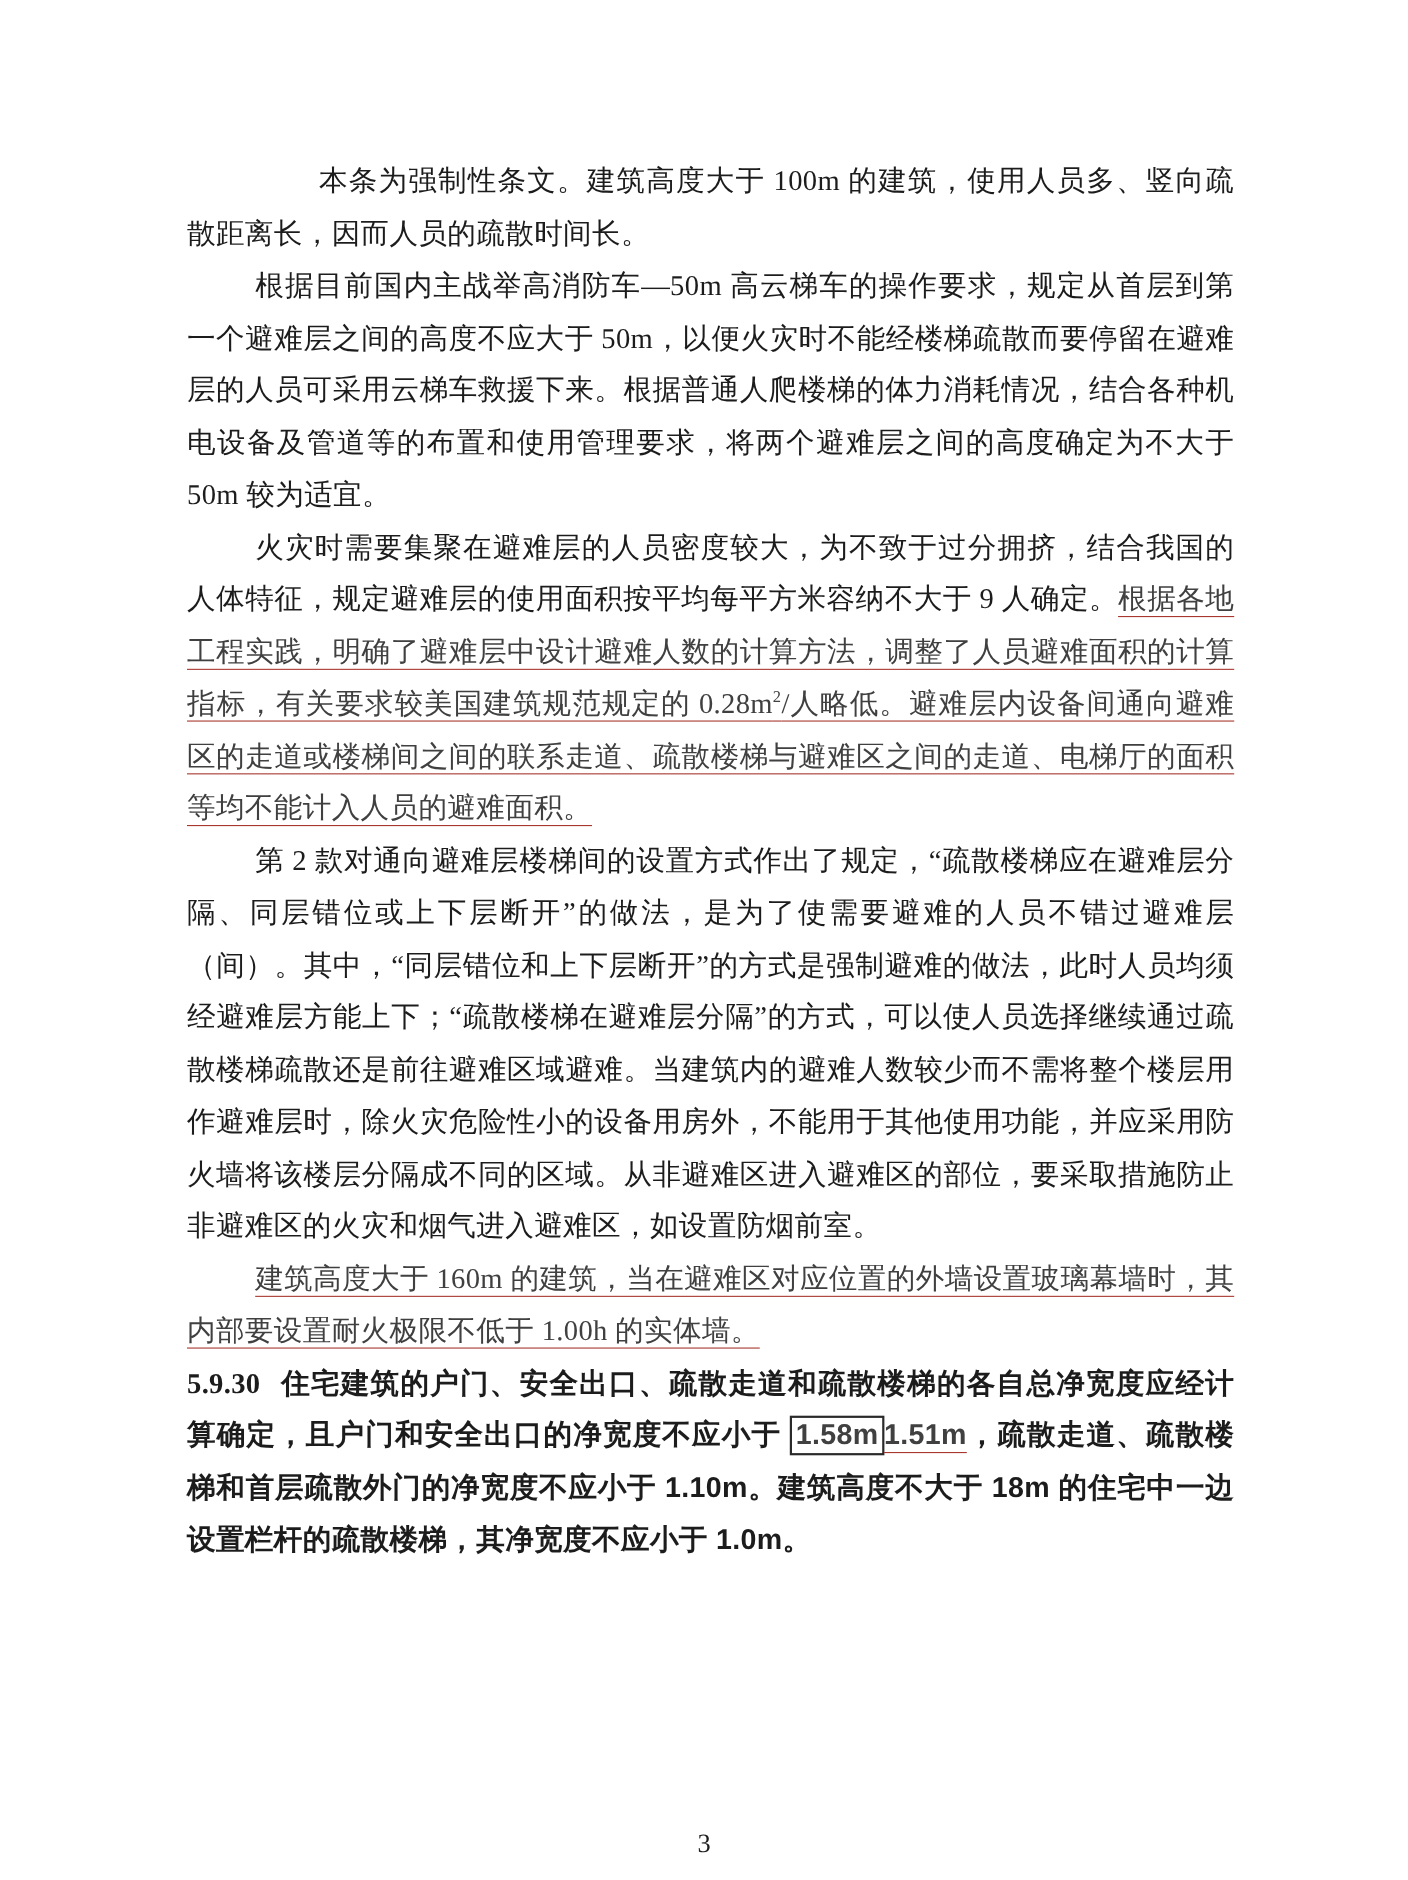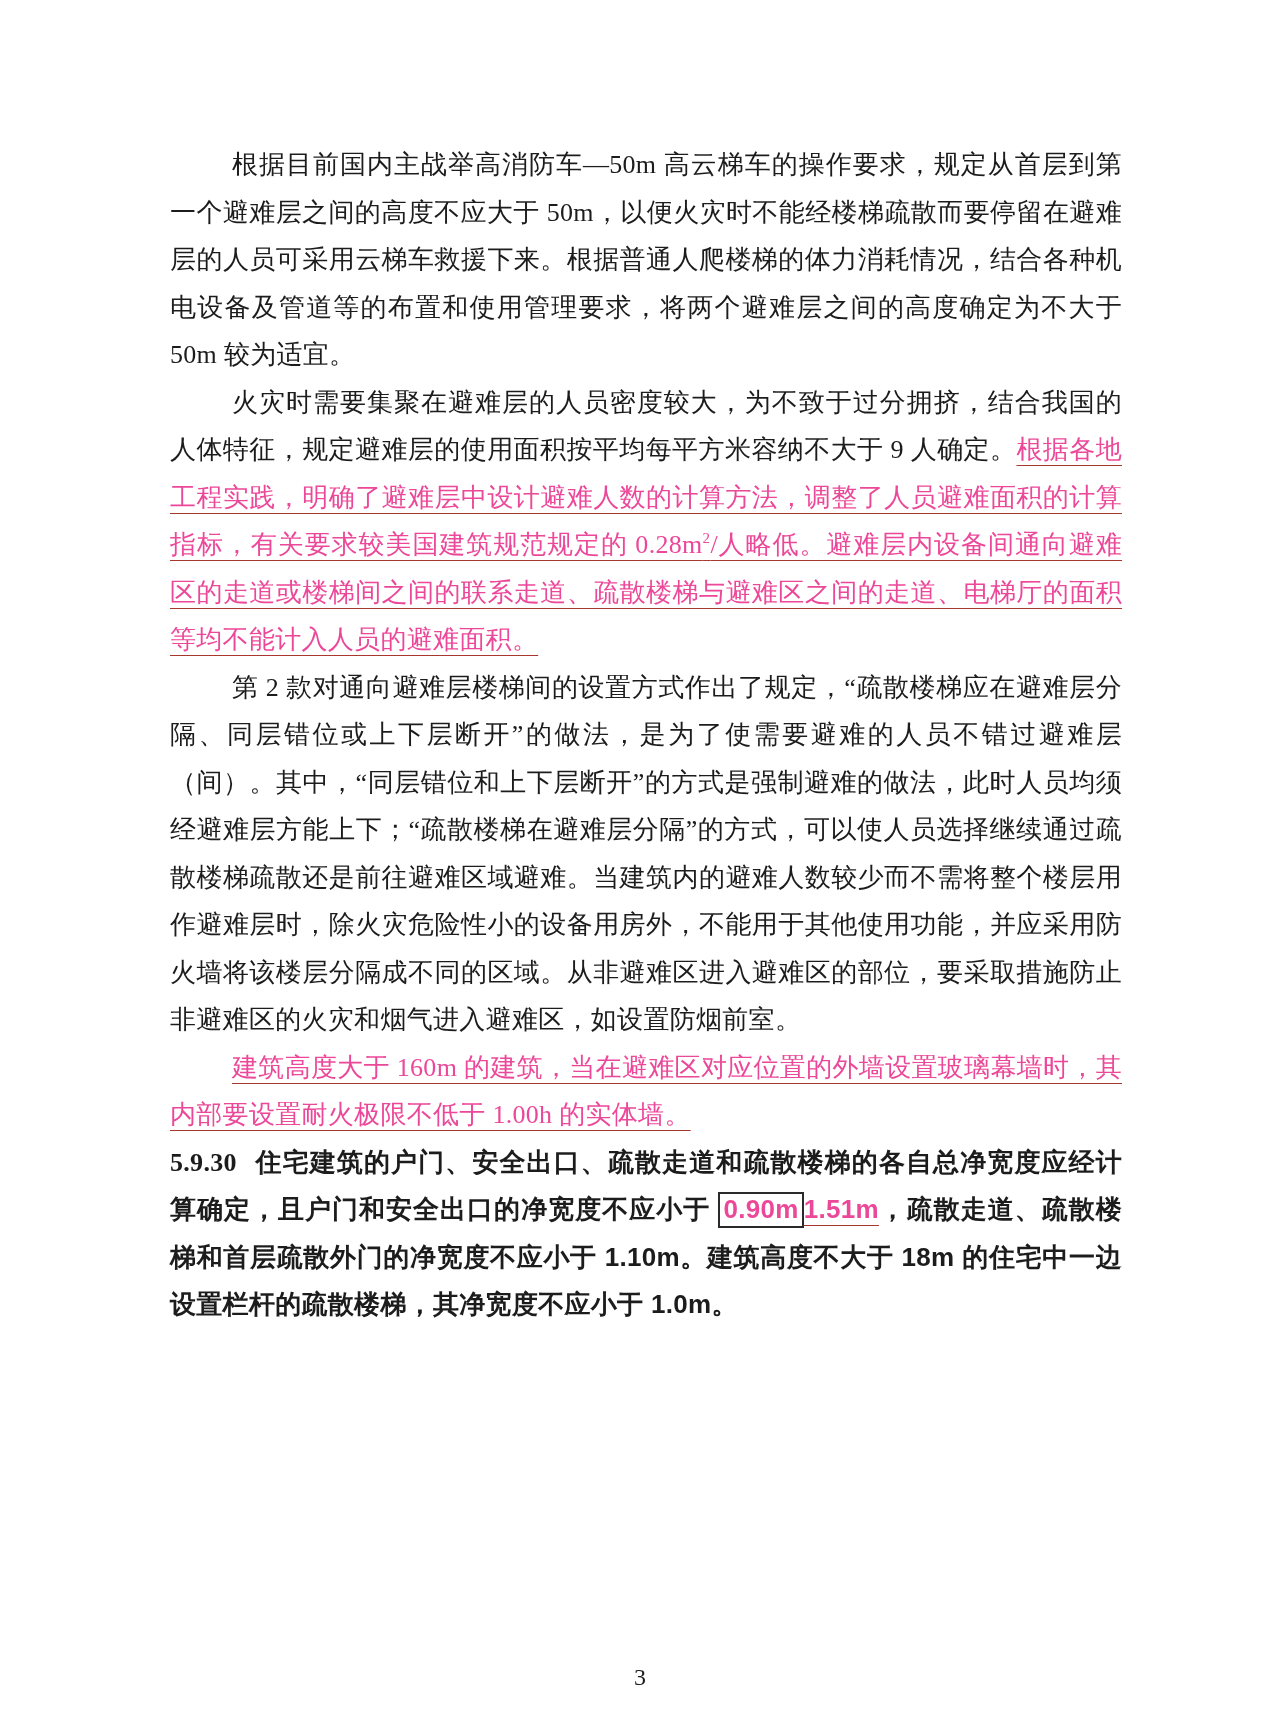--- a/index.html
+++ b/index.html
@@ -21,21 +21,21 @@
   }
   .page p {
     margin: 0;
     font-size: 26px;
     line-height: 47.5px;
     text-align: justify;
     letter-spacing: 0.3px;
   }
   .indent-small { text-indent: 62px; }
   .indent-large { text-indent: 120px; }
-  .red { color: #ec4899; }
+  .red { color: #404040; }
   .u {
     text-decoration: underline;
     text-decoration-color: #a8372f;
     text-decoration-thickness: 1.3px;
     text-underline-offset: 7px;
   }
   sup.sq {
     font-size: 15px;
     line-height: 0;
     vertical-align: super;
@@ -62,28 +62,29 @@
     font-size: 24px;
     color: #1c1c1c;
     font-family: "Liberation Serif", "DejaVu Serif", serif;
   }
 </style>
 </head>
 <body>
 
 <div class="page">
 
+  <p class="indent-large"><span>本条为强制性条文。建筑高度大于 100m 的建筑，使用人员多、竖向疏散距离长，因而人员的疏散时间长。</span></p>
 
   <p class="indent-small"><span>根据目前国内主战举高消防车—50m 高云梯车的操作要求，规定从首层到第一个避难层之间的高度不应大于 50m，以便火灾时不能经楼梯疏散而要停留在避难层的人员可采用云梯车救援下来。根据普通人爬楼梯的体力消耗情况，结合各种机电设备及管道等的布置和使用管理要求，将两个避难层之间的高度确定为不大于 50m 较为适宜。</span></p>
 
   <p class="indent-small"><span>火灾时需要集聚在避难层的人员密度较大，为不致于过分拥挤，结合我国的人体特征，规定避难层的使用面积按平均每平方米容纳不大于 9 人确定。</span><span class="red u"><span>根据各地工程实践，明确了避难层中设计避难人数的计算方法，调整了人员避难面积的计算指标，有关要求较美国建筑规范规定的 0.28m</span><sup class="sq">2</sup><span>/人略低。避难层内设备间通向避难区的走道或楼梯间之间的联系走道、疏散楼梯与避难区之间的走道、电梯厅的面积等均不能计入人员的避难面积。</span></span></p>
 
   <p class="indent-small"><span>第 2 款对通向避难层楼梯间的设置方式作出了规定，“疏散楼梯应在避难层分隔、同层错位或上下层断开”的做法，是为了使需要避难的人员不错过避难层（间）。其中，“同层错位和上下层断开”的方式是强制避难的做法，此时人员均须经避难层方能上下；“疏散楼梯在避难层分隔”的方式，可以使人员选择继续通过疏散楼梯疏散还是前往避难区域避难。当建筑内的避难人数较少而不需将整个楼层用作避难层时，除火灾危险性小的设备用房外，不能用于其他使用功能，并应采用防火墙将该楼层分隔成不同的区域。从非避难区进入避难区的部位，要采取措施防止非避难区的火灾和烟气进入避难区，如设置防烟前室。</span></p>
 
 
   <p class="indent-small red u"><span>建筑高度大于 160m 的建筑，当在避难区对应位置的外墙设置玻璃幕墙时，其内部要设置耐火极限不低于 1.00h 的实体墙。</span></p>
 
 
-  <p class="clause"><span class="clause-num">5.9.30</span><span>住宅建筑的户门、安全出口、疏散走道和疏散楼梯的各自总净宽度应经计算确定，且户门和安全出口的净宽度不应小于 </span><span class="boxed red">0.90m</span><span class="red u">1.51m</span><span>，疏散走道、疏散楼梯和首层疏散外门的净宽度不应小于 1.10m。建筑高度不大于 18m 的住宅中一边设置栏杆的疏散楼梯，其净宽度不应小于 1.0m。</span></p>
+  <p class="clause"><span class="clause-num">5.9.30</span><span>住宅建筑的户门、安全出口、疏散走道和疏散楼梯的各自总净宽度应经计算确定，且户门和安全出口的净宽度不应小于 </span><span class="boxed red">1.58m</span><span class="red u">1.51m</span><span>，疏散走道、疏散楼梯和首层疏散外门的净宽度不应小于 1.10m。建筑高度不大于 18m 的住宅中一边设置栏杆的疏散楼梯，其净宽度不应小于 1.0m。</span></p>
 
   <div class="footer">3</div>
 
 </div>
 
 </body></html>

